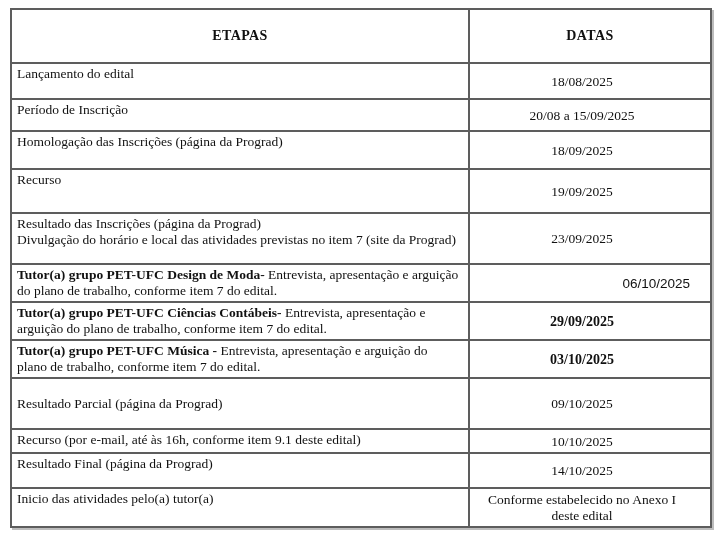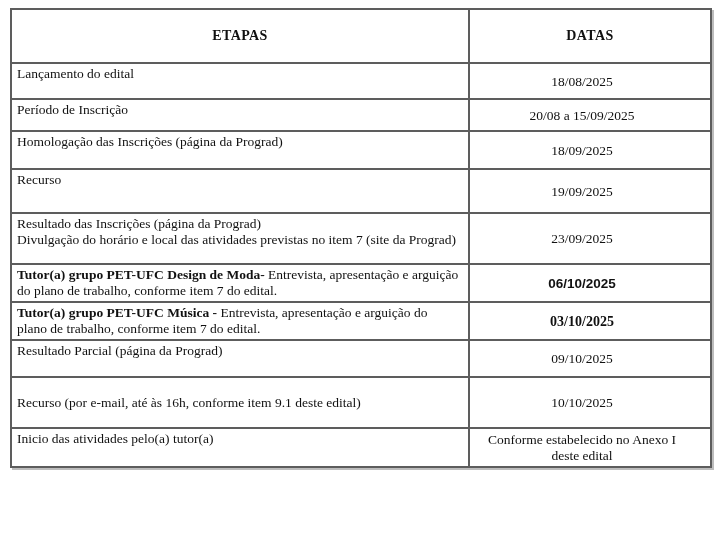--- a/index.html
+++ b/index.html
@@ -45,23 +45,24 @@
   }
   td.data {
     vertical-align: middle;
     text-align: center;
     font-size: 13.5px;
     line-height: 16px;
     padding: 3px 20px 2px 4px;
   }
   td.data.bold-serif { font-weight: bold; font-size: 14px; }
   td.data.bold-sans  {
-    font-weight: bold;
+    font-weight: normal;
     font-family: "Liberation Sans", "DejaVu Sans", sans-serif;
     font-size: 13.5px;
+    text-align: right;
   }
   .bold { font-weight: bold; text-align: right; }
   
   tbody tr:nth-child(1)  { height: 36px; }
   tbody tr:nth-child(2)  { height: 32px; }
   tbody tr:nth-child(3)  { height: 38px; }
   tbody tr:nth-child(4)  { height: 44px; }
   tbody tr:nth-child(5)  { height: 51px; }
   tbody tr:nth-child(6)  { height: 37px; }
   tbody tr:nth-child(7)  { height: 35px; }
@@ -108,30 +109,38 @@
         <tr>
     <td class="etapa"><span>Resultado das Inscrições (página da Prograd)
 Divulgação do horário e local das atividades previstas no item 7 (site da Prograd)</span></td>
     <td class="data">23/09/2025</td>
   </tr>
         <tr>
     <td class="etapa"><span class="bold">Tutor(a) grupo PET-UFC Design de Moda-</span><span> Entrevista, apresentação e arguição do plano de trabalho, conforme item 7 do edital.</span></td>
     <td class="data bold-sans">06/10/2025</td>
   </tr>
         <tr>
+    <td class="etapa"><span class="bold">Tutor(a) grupo PET-UFC Ciências Contábeis-</span><span> Entrevista, apresentação e arguição do plano de trabalho, conforme item 7 do edital.</span></td>
+    <td class="data bold-serif">29/09/2025</td>
+  </tr>
+        <tr>
     <td class="etapa"><span class="bold">Tutor(a) grupo PET-UFC Música -</span><span> Entrevista, apresentação e arguição do plano de trabalho, conforme item 7 do edital.</span></td>
     <td class="data bold-serif">03/10/2025</td>
   </tr>
         <tr>
     <td class="etapa"><span>Resultado Parcial (página da Prograd)</span></td>
     <td class="data">09/10/2025</td>
   </tr>
         <tr>
     <td class="etapa"><span>Recurso (por e-mail, até às 16h, conforme item 9.1 deste edital)</span></td>
     <td class="data">10/10/2025</td>
   </tr>
         <tr>
+    <td class="etapa"><span>Resultado Final (página da Prograd)</span></td>
+    <td class="data">14/10/2025</td>
+  </tr>
+        <tr>
     <td class="etapa"><span>Inicio das atividades pelo(a) tutor(a)</span></td>
     <td class="data">Conforme estabelecido no Anexo I deste edital</td>
   </tr>
       </tbody>
   </table>
 </div>
 
 </body></html>

